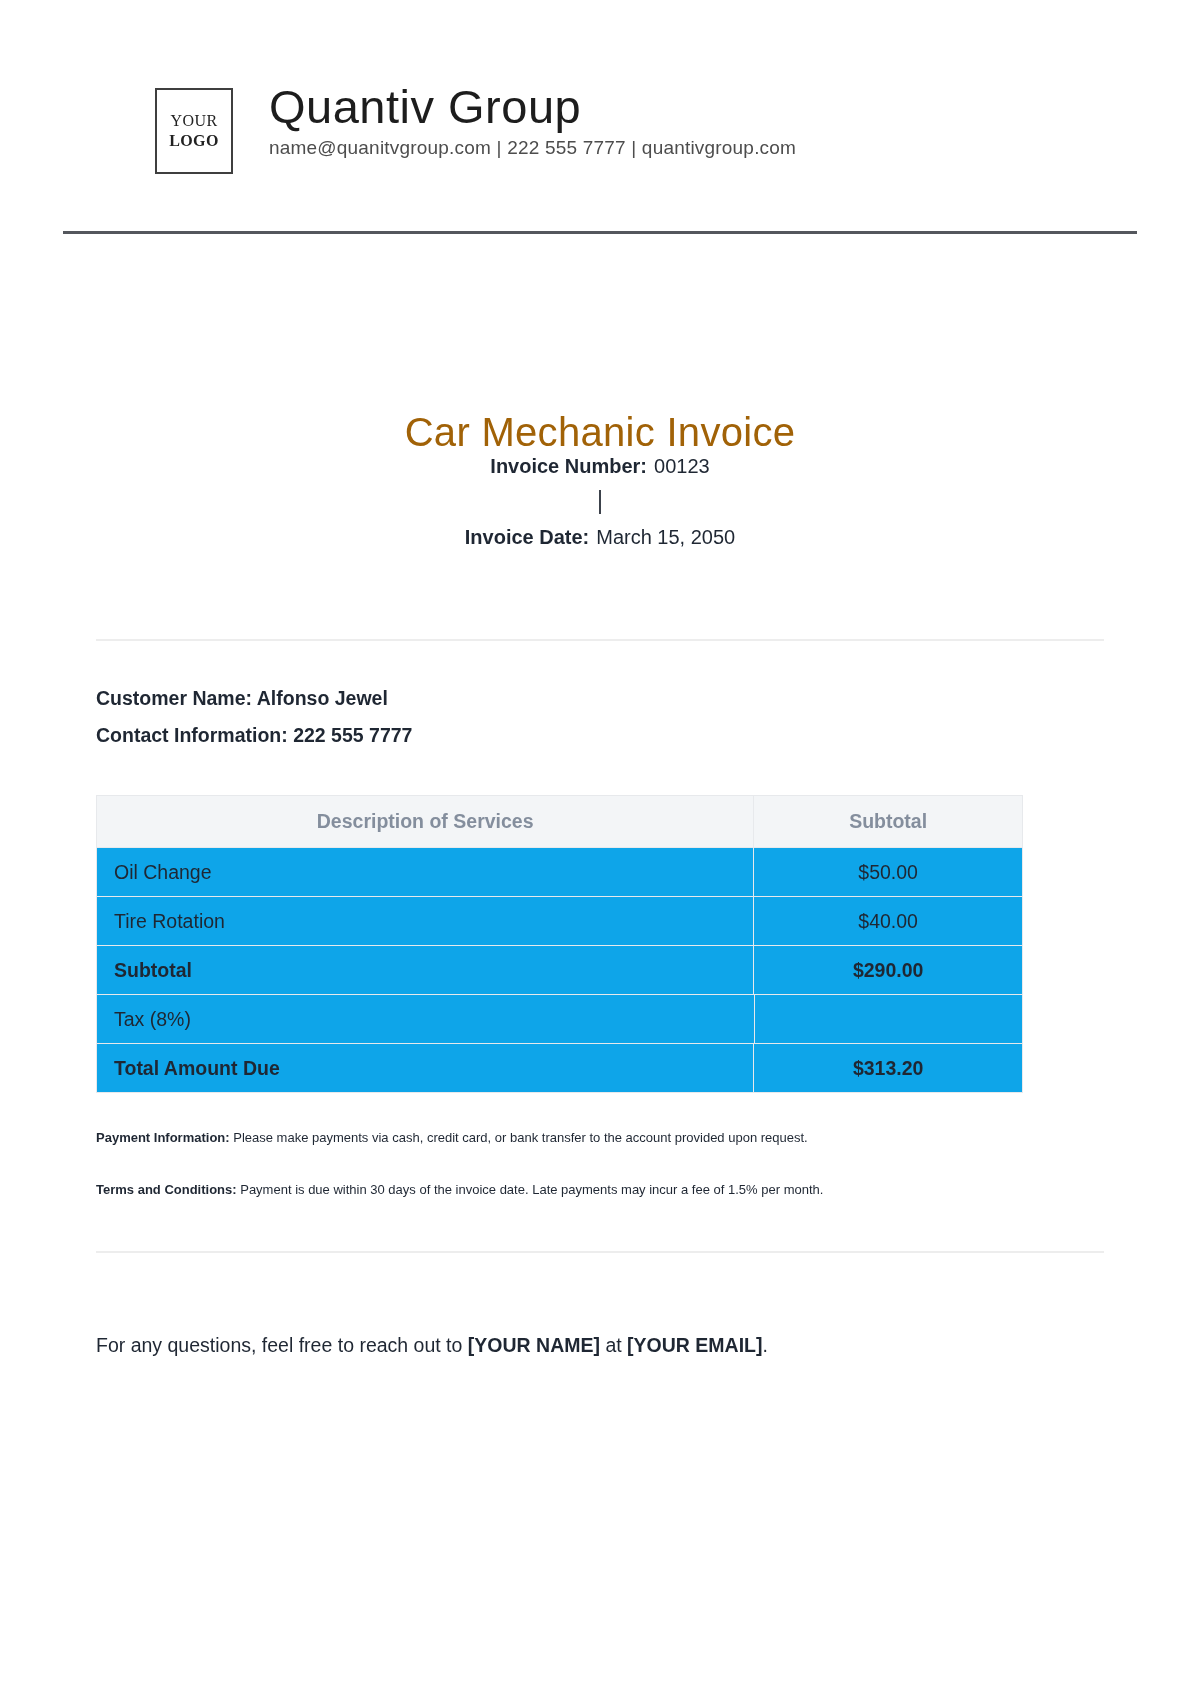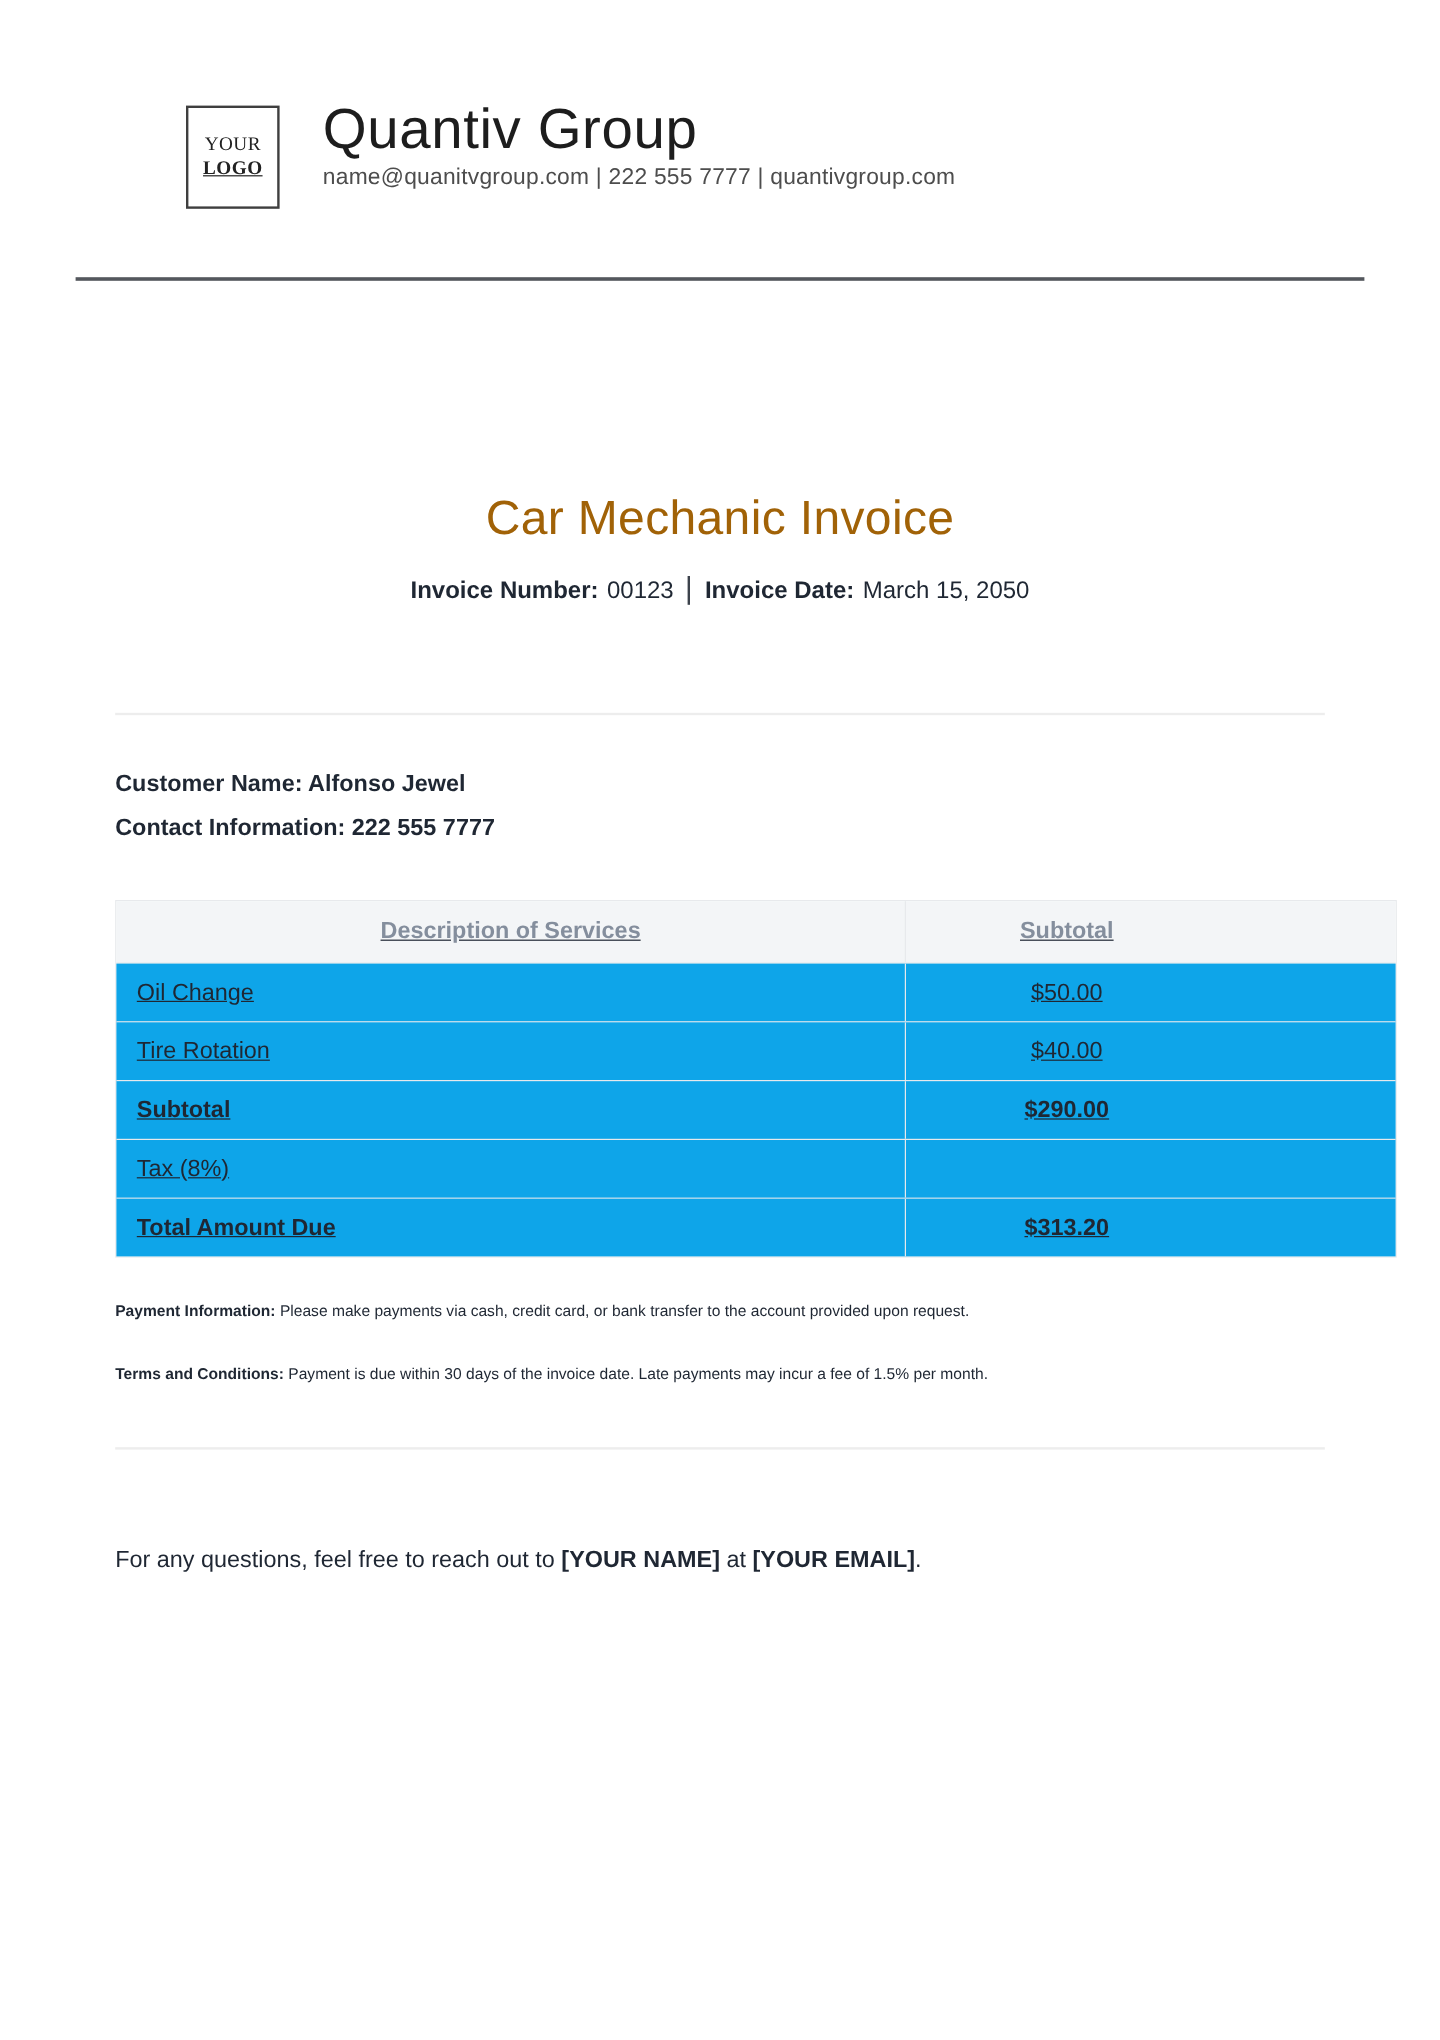--- a/index.html
+++ b/index.html
@@ -15,55 +15,54 @@
   
   .header { padding:88px 63px 0 155px; }
   .header-row { display:flex; align-items:flex-start; gap:36px; }
   .logo-box {
     width:78px; height:86px; flex:0 0 auto;
     border:2px solid #3f3f3f;
     display:flex; flex-direction:column; justify-content:center; align-items:center;
     font-family:"Liberation Serif","DejaVu Serif",serif;
     color:#222; line-height:20px; font-size:16px; letter-spacing:.4px;
   }
-  .logo-box .logo-bold { font-weight:700;text-decoration:underline; }
+  .logo-box .logo-bold { font-weight:700; }
   .brand-block { margin-top:-8px; }
   .brand-name {
     font-size:47px; font-weight:400; color:#1d1d1d; letter-spacing:.5px; line-height:1.15;
   }
   .brand-contact { font-size:19px; color:#4d4d4d; margin-top:3px; letter-spacing:.2px; }
   .top-rule { margin:57px 63px 0; height:3px; background:#54575d; }
 
   
   .invoice-title {
     margin-top:176px; text-align:center;
     font-size:40px; font-weight:400; color:#a16207; letter-spacing:.3px;
   }
   .invoice-meta {
-    margin-top:25px; display:flex; justify-content:center; align-items:center;
-    font-size:20px; gap:12px;
+    display:flex; justify-content:center; align-items:center;
+    font-size:20px; gap:12px;flex-direction:column;
   }
   .meta-label { font-weight:700; }
   .meta-sep { display:inline-block; width:0; height:24px; border-left:2px solid #3c424b; }
   .meta-pair { display:flex; gap:7px; }
 
   .rule-light { height:2px; background:#ededed; margin-left:96px; margin-right:96px; }
   .rule-1 { margin-top:90px; }
   .rule-2 { margin-top:42px; }
 
   
   .customer { margin:46px 96px 0; font-size:19.5px; font-weight:700; color:#1f2733; }
   .customer .cust-line { line-height:23px; margin-bottom:14px; }
   .customer .cust-line:last-child { margin-bottom:0; }
 
   
   .services-table {
-    margin:48px 96px 16px; width:1068px;
+    margin:48px 96px 16px; width:927px;
     border:1px solid #e7e9ec;
-    text-decoration:underline;
   }
   .t-row { display:flex; border-bottom:1px solid #e7e9ec; background:#0ea5e9; }
   .t-row:last-child { border-bottom:none; }
   .t-head { background:#f3f5f7; }
   .t-cell { font-size:19.5px; display:flex; align-items:center; }
   .c-desc { width:658px; border-right:1px solid #e7e9ec; padding-left:17px; justify-content:flex-start; }
   .c-amt  { width:268px; justify-content:center; text-align:center; }
   .t-head .t-cell { height:51px; font-weight:700; color:#848e9d; justify-content:center; padding-left:0; }
   .t-body-row .t-cell { height:48px; color:#1f2733; }
   .bold-row .t-cell { font-weight:700; }

